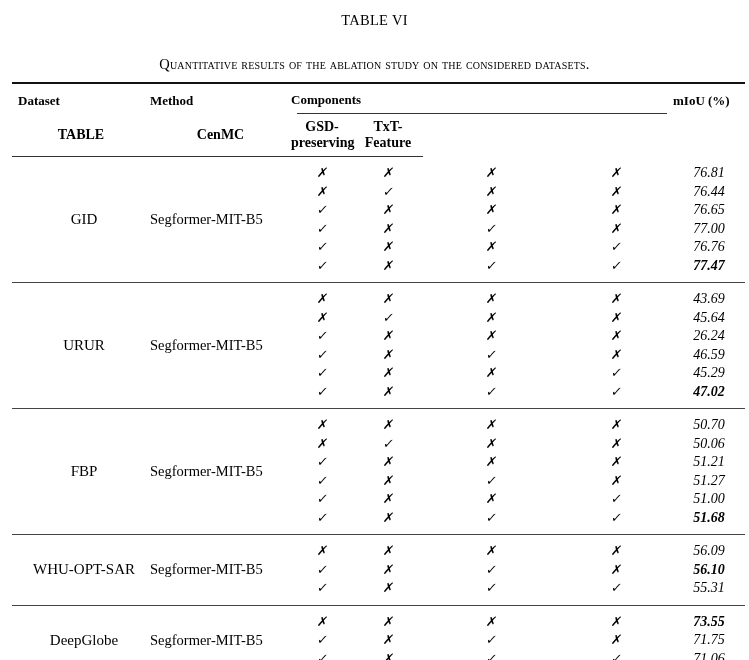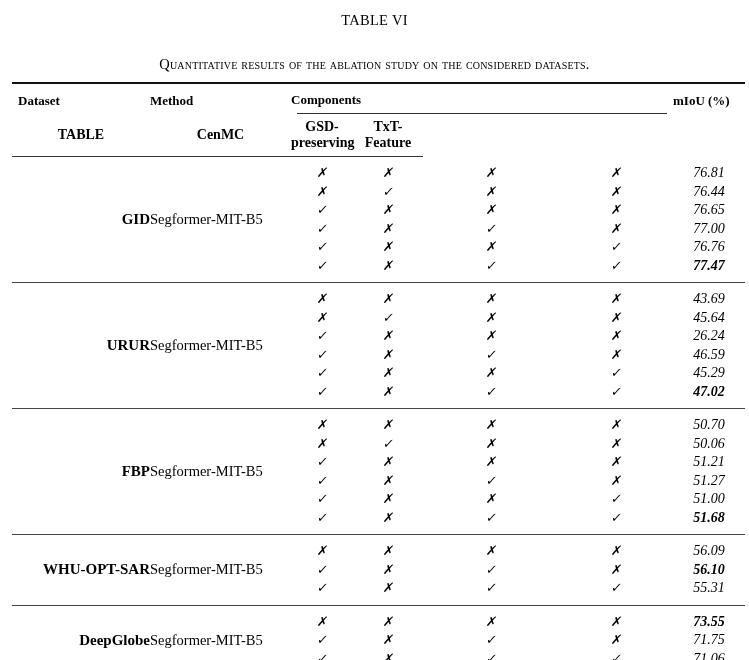--- a/index.html
+++ b/index.html
@@ -96,23 +96,23 @@
   .hdr-sub {
     font-weight: bold;
     font-size: 14px;
     text-align: center;
     padding-top: 5px !important;
     padding-bottom: 5px !important;
   }
 
   
   .ds-cell {
-    font-weight: bold;
+    font-weight: normal;
     font-size: 15px;
-    text-align: right;
+    text-align: center;
     padding-left: 6px !important;
     white-space: nowrap;
   }
   .mt-cell {
     font-size: 14.5px;
     text-align: left;
     white-space: nowrap;
   }
   .mark-cell {
     text-align: center;

